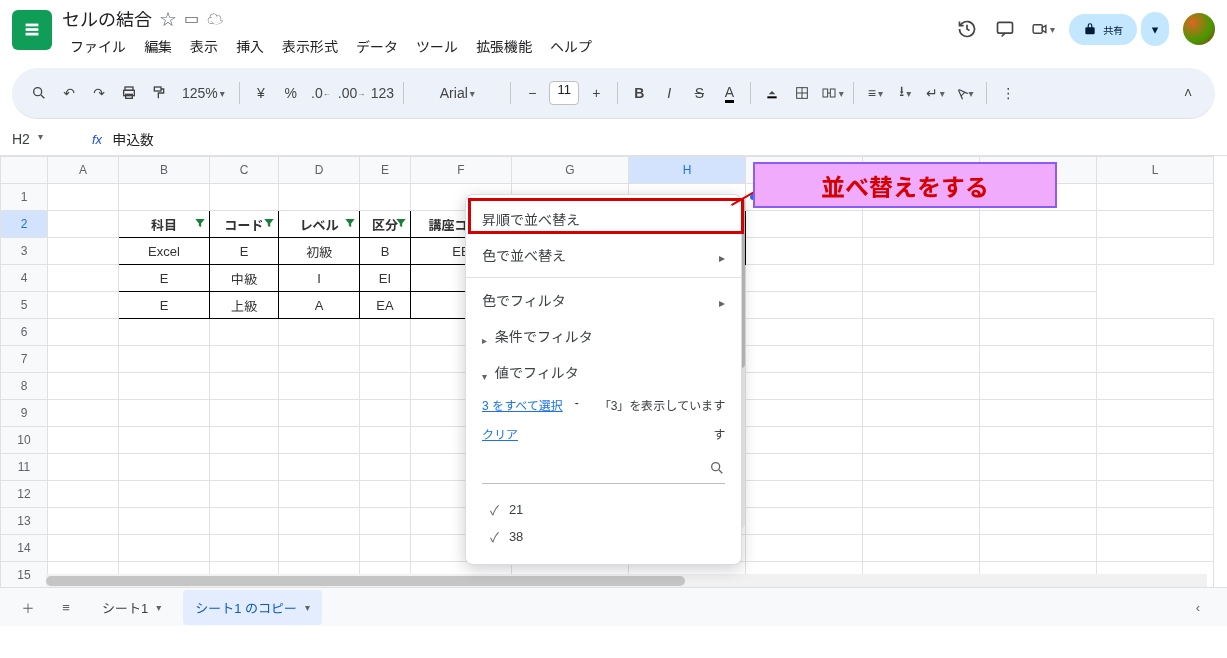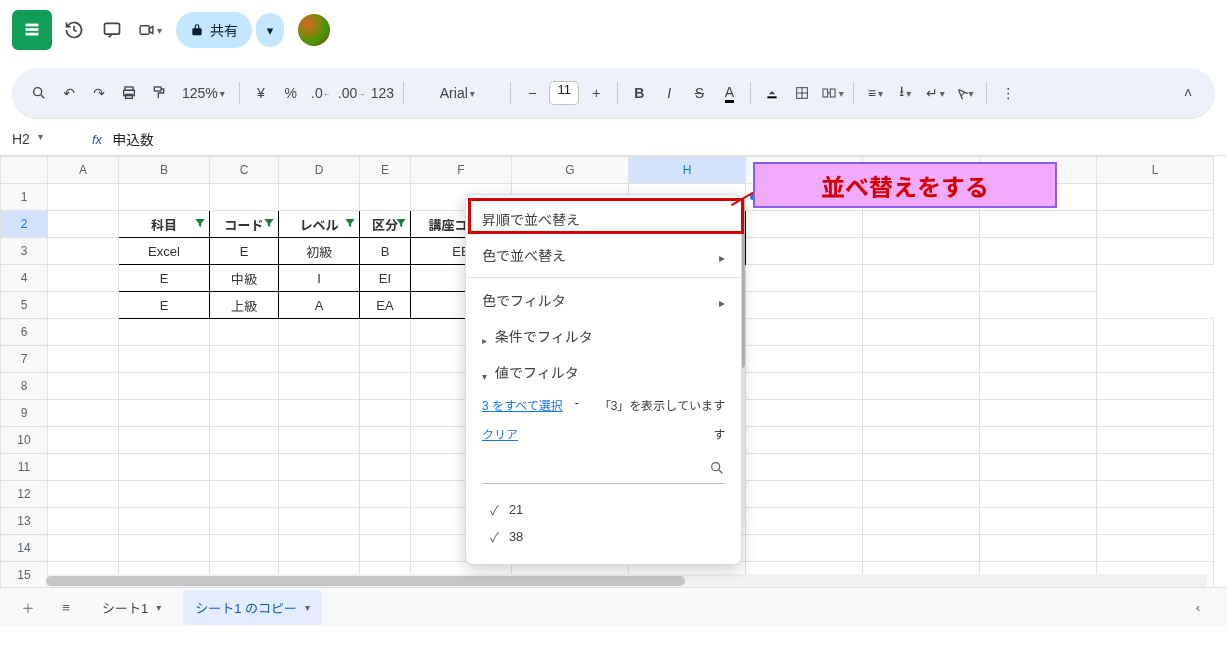--- a/index.html
+++ b/index.html
@@ -7,21 +7,21 @@
   .logo{width:40px;height:40px;background:#0f9d58;border-radius:6px;display:flex;align-items:center;justify-content:center;margin-right:10px;margin-top:4px}
   .logo svg{width:22px;height:22px}
   .title-block{flex:1}
   .title-row{display:flex;align-items:center;gap:8px;height:24px}
   .doc-title{font-size:18px;color:#202124}
   .title-icon{color:#5f6368;font-size:16px}
   .menu-row{display:flex;gap:2px;margin-top:2px}
   .menu-item{padding:4px 8px;color:#202124;font-size:14px;border-radius:4px;cursor:pointer}
   .header-right{display:flex;align-items:center;gap:14px;margin-top:6px}
   .hicon{color:#444;width:24px;height:24px;display:flex;align-items:center;justify-content:center;cursor:pointer}
-  .share-btn{display:flex;align-items:center;gap:6px;background:#c3e7ff;padding:8px 14px;border-radius:20px;color:#001d35;font-size:14px;cursor:pointer}
+  .share-btn{display:flex;align-items:center;gap:6px;background:#c3e7ff;padding:8px 14px;border-radius:20px;color:#001d35;font-size:10px;cursor:pointer}
   .share-caret{background:#c3e7ff;border-radius:20px;width:28px;height:34px;display:flex;align-items:center;justify-content:center;color:#001d35;margin-left:-10px;cursor:pointer}
   .avatar{width:32px;height:32px;border-radius:50%;background:radial-gradient(circle at 30% 30%,#d62,#490 60%,#a22);}
   .toolbar{display:flex;align-items:center;padding:6px 14px;gap:4px;border-bottom:1px solid #e0e0e0;background:#edf2fa;border-radius:30px;margin:4px 12px 6px 12px;height:38px}
   .tbtn{min-width:26px;height:28px;display:flex;align-items:center;justify-content:center;color:#444;border-radius:4px;cursor:pointer;font-size:14px}
   .tsep{width:1px;height:22px;background:#c7c7c7;margin:0 4px}
   .zoom{padding:0 6px}
   .font-name{padding:0 10px;min-width:70px}
   .font-size-box{display:flex;align-items:center;gap:4px}
   .fs-input{width:28px;height:22px;border:1px solid #c0c0c0;border-radius:4px;text-align:center;font-size:13px;background:#fff}
   .chev-down{font-size:10px;color:#5f6368;margin-left:2px}
@@ -83,20 +83,39 @@
 <div class="header">
   <div class="logo">
     <svg viewBox="0 0 24 24" fill="#fff">
         <rect x="3" y="3" width="18" height="18" rx="2" fill="#fff" opacity="0"></rect>
         <path d="M4 4h16v16H4z" fill="none"></path>
         <path d="M5 5h14v14H5z" fill="#fff" opacity="0"></path>
         <rect x="5" y="5" width="14" height="3" fill="#fff"></rect>
         <rect x="5" y="10" width="14" height="3" fill="#fff"></rect>
         <rect x="5" y="15" width="14" height="3" fill="#fff"></rect>
       </svg>
+  </div>
+  <div class="title-block">
+    <div class="title-row">
+      <span class="doc-title">セルの結合</span>
+      <span class="title-icon">☆</span>
+      <span class="title-icon">▭</span>
+      <span class="title-icon">☁</span>
+    </div>
+    <div class="menu-row" id="menu-row">
+        <span class="menu-item">ファイル</span>
+        <span class="menu-item">編集</span>
+        <span class="menu-item">表示</span>
+        <span class="menu-item">挿入</span>
+        <span class="menu-item">表示形式</span>
+        <span class="menu-item">データ</span>
+        <span class="menu-item">ツール</span>
+        <span class="menu-item">拡張機能</span>
+        <span class="menu-item">ヘルプ</span>
+      </div>
   </div>
   <div class="header-right">
     <span class="hicon">
         <svg width="20" height="20" viewBox="0 0 24 24" fill="none" stroke="#444" stroke-width="2">
           <path d="M3 12a9 9 0 1 0 3-6.7L3 8"></path>
           <polyline points="3 3 3 8 8 8"></polyline>
           <polyline points="12 7 12 12 15 14"></polyline>
         </svg>
       </span>
     <span class="hicon">

